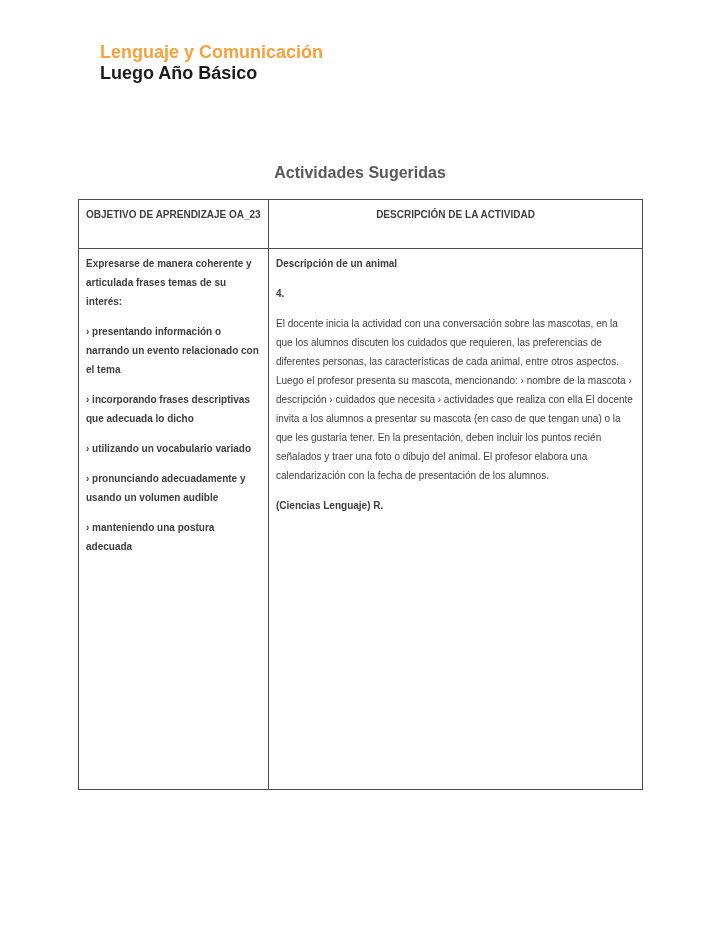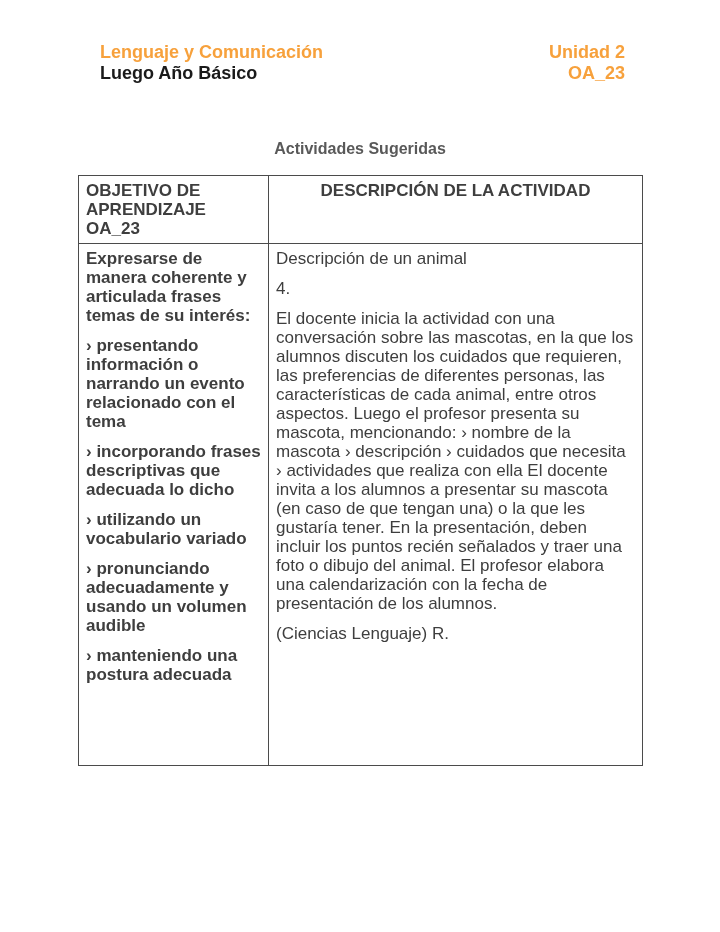--- a/index.html
+++ b/index.html
@@ -22,67 +22,63 @@
     font-size: 18px;
     font-weight: bold;
     line-height: 21px;
   }
   .doc-header .left { text-align: left; }
   .doc-header .right { text-align: right; }
   .accent { color: #f7a13c; }
   .grade { color: #1a1a1a; }
   
   .doc-title {
-    margin-top: 56px;
+    margin-top: 80px;
     text-align: center;
     font-size: 16px;
     font-weight: bold;
     color: #595959;
   }
   
   table.activity-table {
     margin: 17px 0 0 78px;
     width: 564px;
     height: 591px;
     border-collapse: collapse;
     table-layout: fixed;
   }
   .activity-table col.c1 { width: 190px; }
   .activity-table col.c2 { width: 374px; }
   .activity-table th, .activity-table td {
     border: 1px solid #4b4b4b;
     vertical-align: top;
-    font-size: 17px;
+    font-size: 10px;
     line-height: 19px;
     padding: 5px 7px;
   }
   .activity-table thead th {
     height: 49px;
     font-weight: bold;
     color: #3e3e3e;
   }
   .activity-table thead th.obj-head { text-align: left; }
   .activity-table thead th.desc-head { text-align: center; margin-left: 11px; }
   .cell p { margin: 0 0 11px 0; }
-  .bold { font-weight: normal; }
+  .bold { font-weight: bold; }
   .objective-cell p { font-weight: bold; }
 </style>
 </head>
 <body>
 
 <div class="page">
 
   <div class="doc-header">
     <div class="left">
       <div class="accent">Lenguaje y Comunicación</div>
       <div class="grade">Luego Año Básico</div>
-    </div>
-    <div class="right">
-      <div class="accent">Unidad 2</div>
-      <div class="accent">OA_23</div>
     </div>
   </div>
 
   <div class="doc-title">Actividades Sugeridas</div>
 
   <table class="activity-table">
     <colgroup>
         <col class="c1">
         <col class="c2">
       </colgroup>

